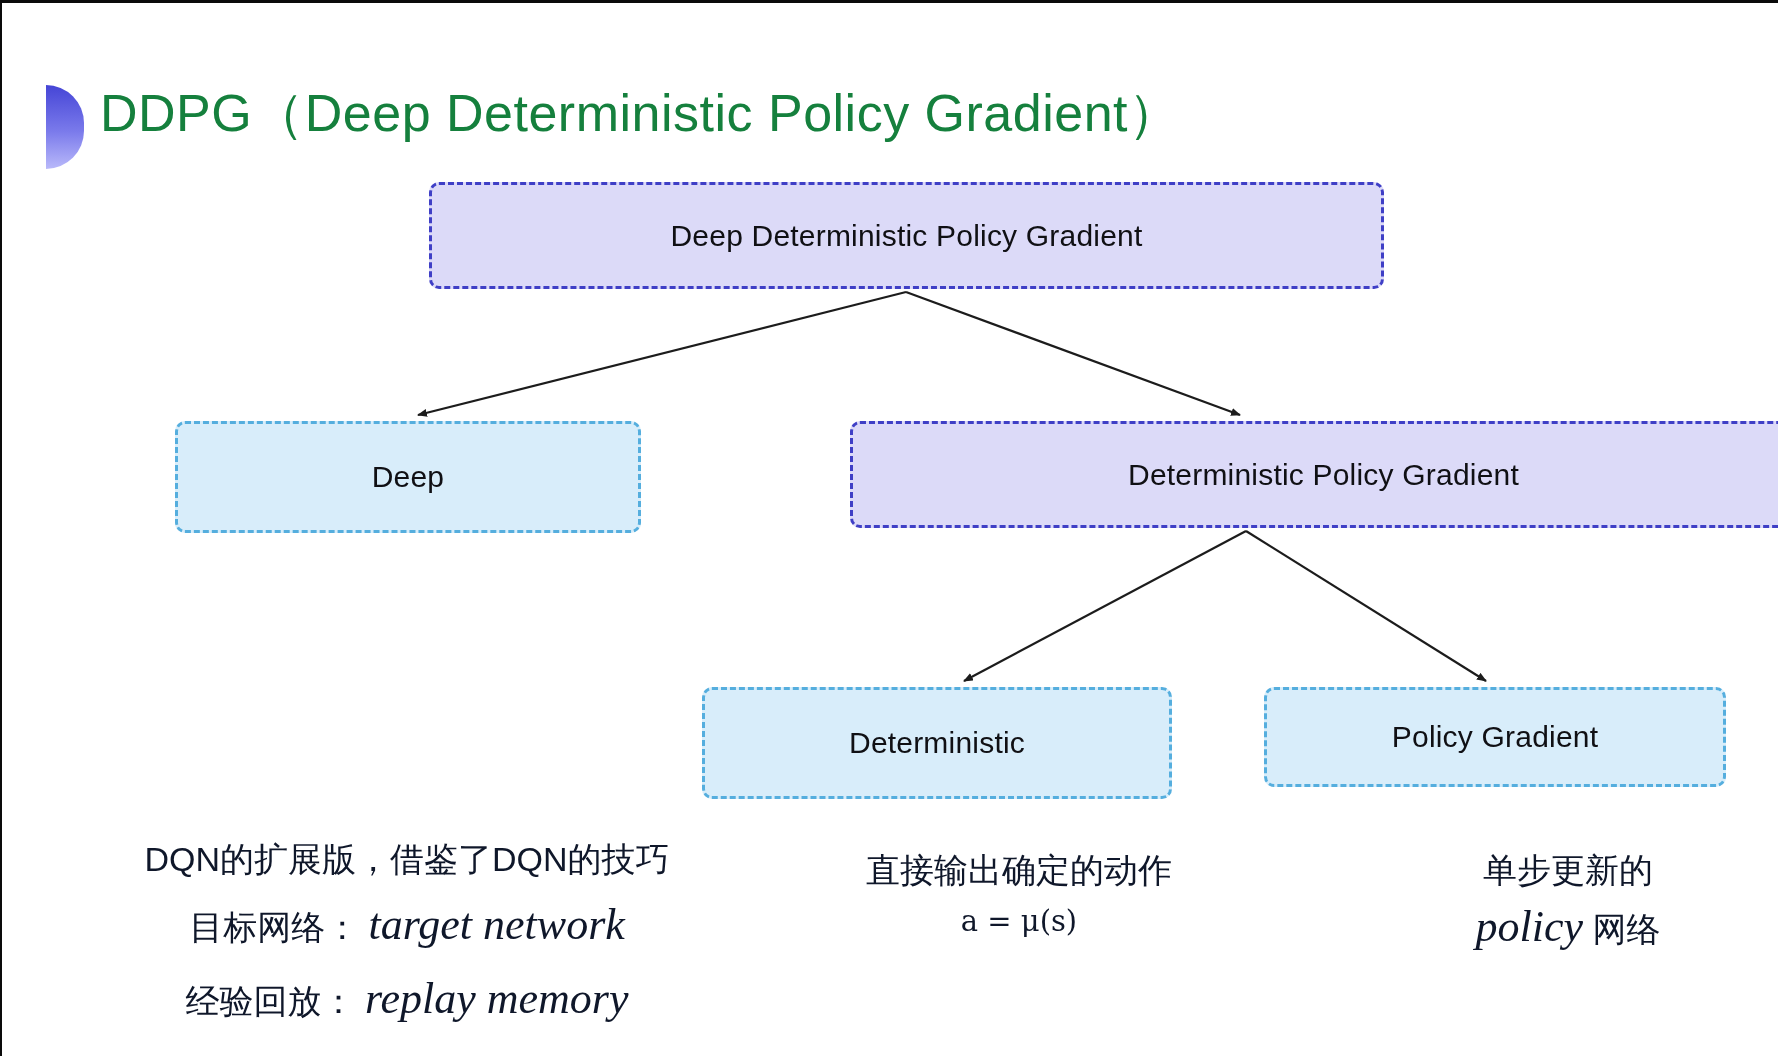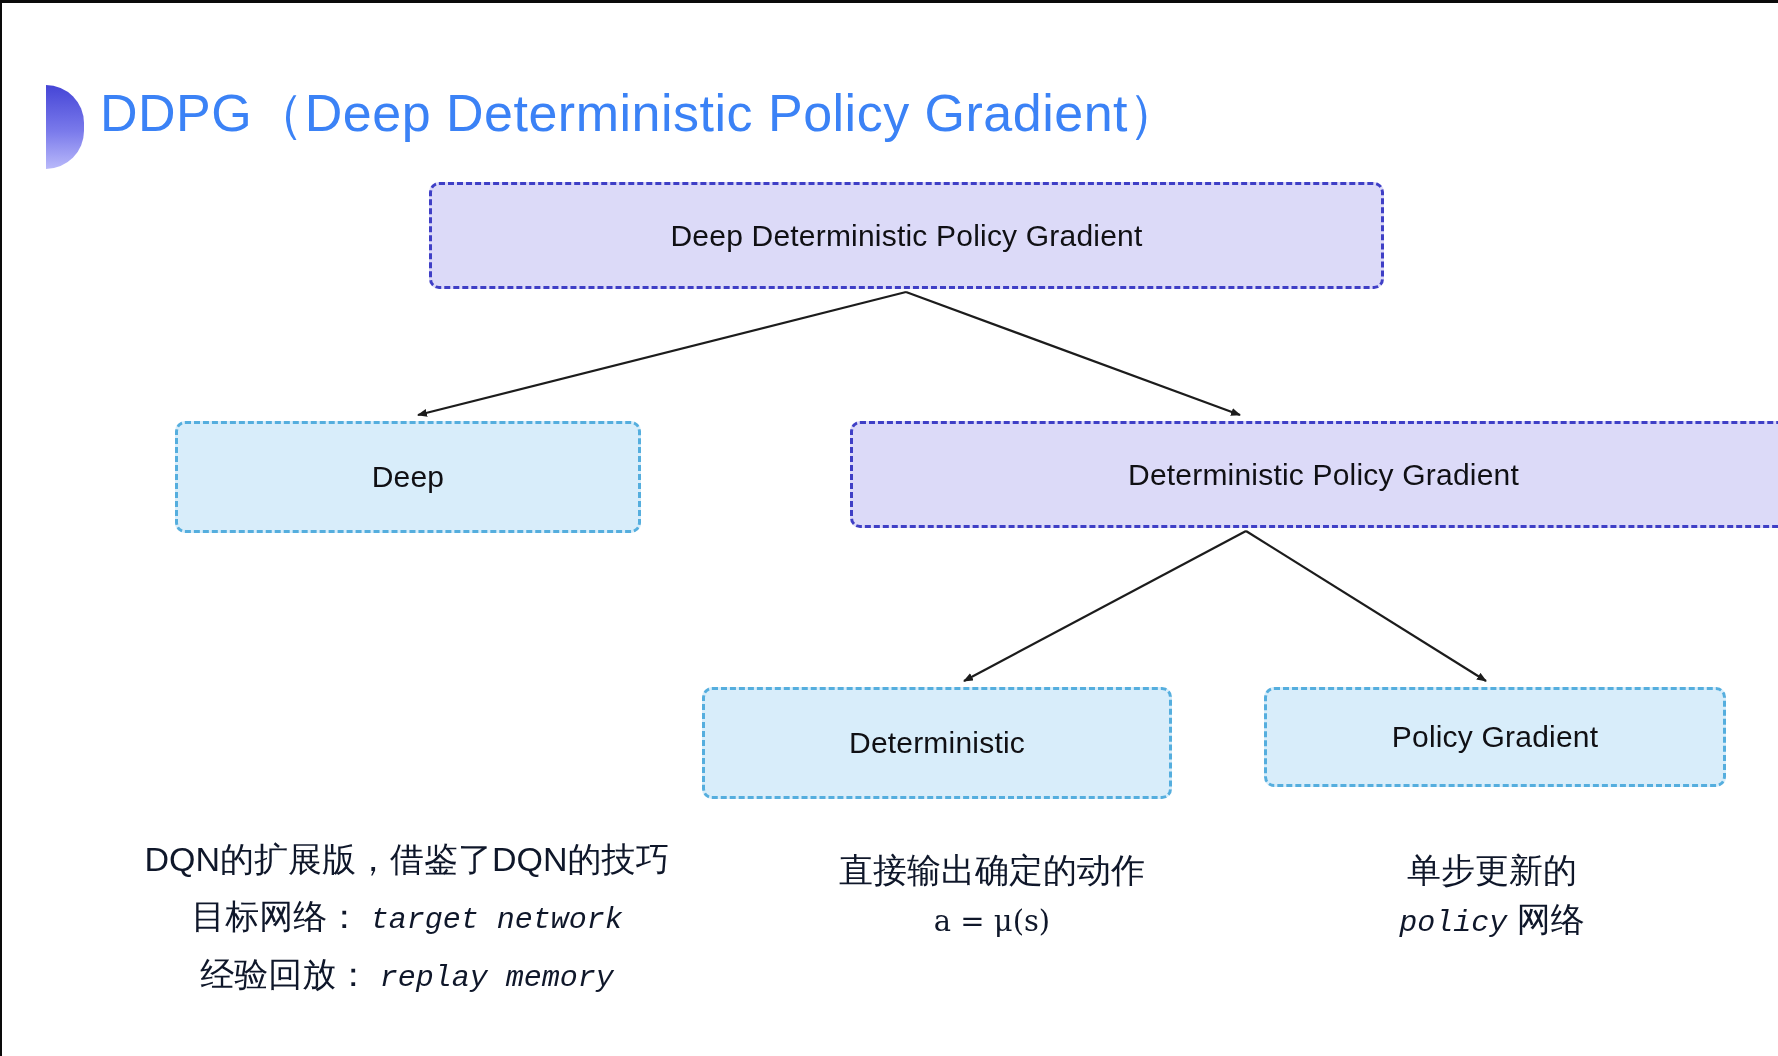--- a/index.html
+++ b/index.html
@@ -22,21 +22,21 @@
     width: 38px; height: 84px;
     border-radius: 0 42px 42px 0;
     background: linear-gradient(180deg, #4545d6 0%, #7a7aeb 55%, #b9b9fa 100%);
   }
   .slide-title {
     position: absolute;
     left: 98px; top: 76px;
     margin: 0;
     font-size: 52px;
     font-weight: 500;
-    color: #3b82f6;
+    color: #15803d;
     letter-spacing: 0.5px;
     white-space: nowrap;
   }
 
   
   .node {
     position: absolute;
     box-sizing: border-box;
     border-radius: 10px;
     display: flex;
@@ -65,26 +65,26 @@
 
   
   .note {
     position: absolute;
     text-align: center;
     color: #0f172a;
     font-size: 34px;
     line-height: 1.68;
   }
   .note-left   { left: 110px;  top: 828px; width: 590px; }
-  .note-mid    { left: 775px;  top: 843px; width: 430px; line-height: 1.45; }
-  .note-right  { left: 1290px; top: 843px; width: 400px; line-height: 1.45; }
+  .note-mid    { left: 802px;  top: 843px; width: 430px; line-height: 1.45; }
+  .note-right  { left: 1366px; top: 843px; width: 400px; line-height: 1.45; }
   .term-italic {
-    font-family: Liberation Mono, monospace;
+    font-family: Liberation Serif, serif;
     font-style: italic;
-    font-size: 30px;
+    font-size: 44px;
   }
   .formula {
     font-family: "DejaVu Serif", serif;
     font-size: 29px;
   }
 </style>
 </head>
 <body>
 
 <div class="stage">

